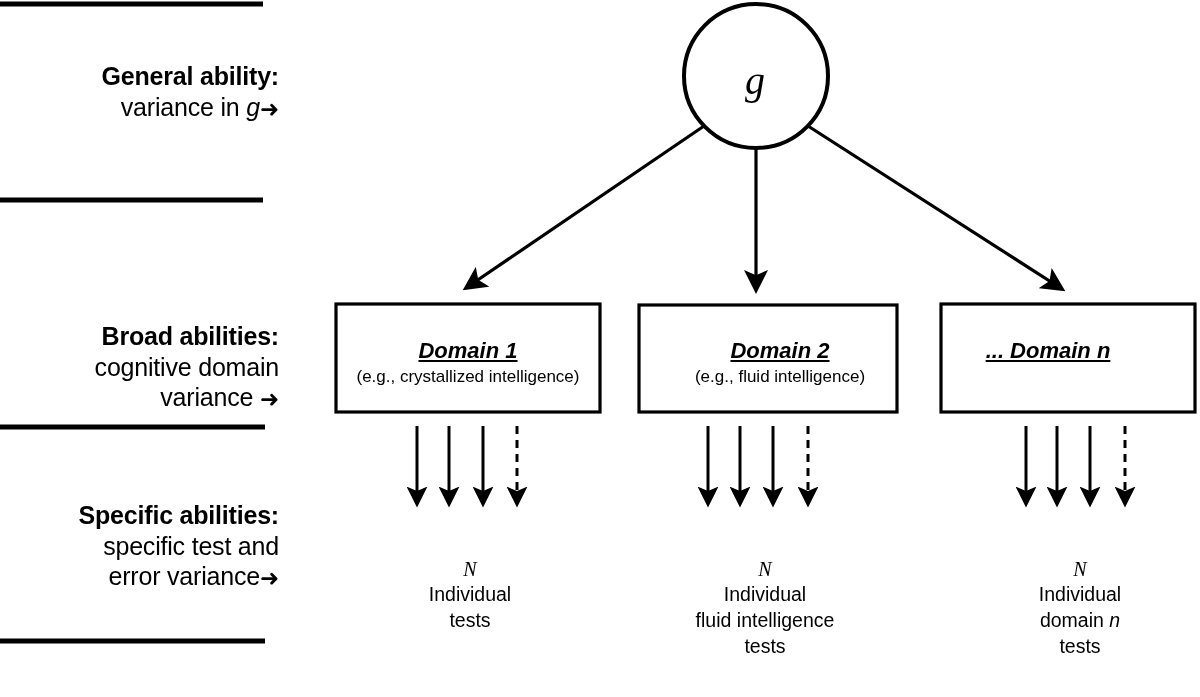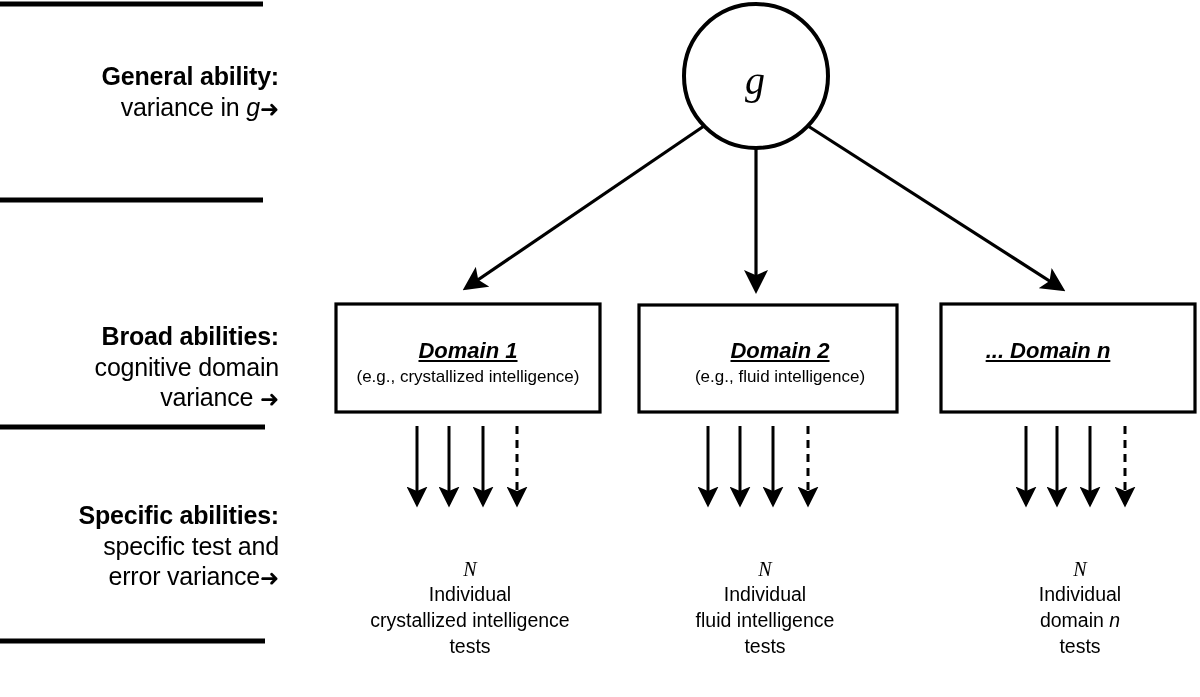--- a/index.html
+++ b/index.html
@@ -220,21 +220,20 @@
     </div>
 
     <div class="domain-box-text" id="domain-text-3">
       <div class="domain-title">... Domain n</div>
       <div class="domain-eg"></div>
     </div>
 
     <div class="tests-block" id="tests-1">
       <div class="tests-n">N</div>
       <div>Individual</div>
-      <div><span>crystallized intelligence</span><span class="it"></span></div>
       <div>tests</div>
     </div>
 
     <div class="tests-block" id="tests-2">
       <div class="tests-n">N</div>
       <div>Individual</div>
       <div><span>fluid intelligence</span><span class="it"></span></div>
       <div>tests</div>
     </div>
 

